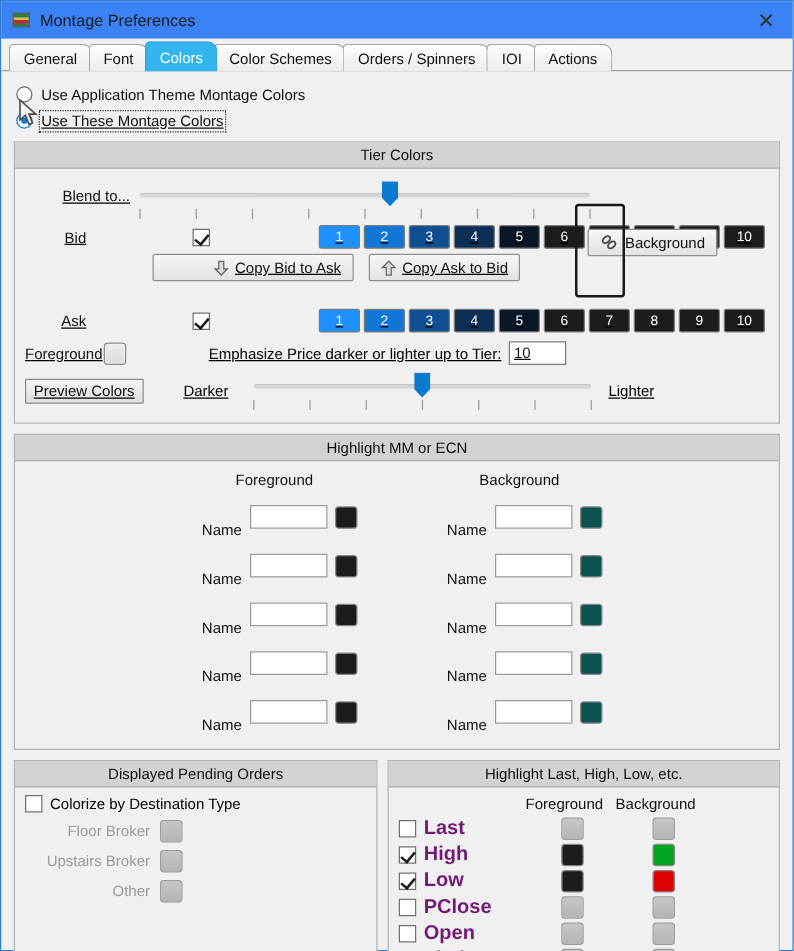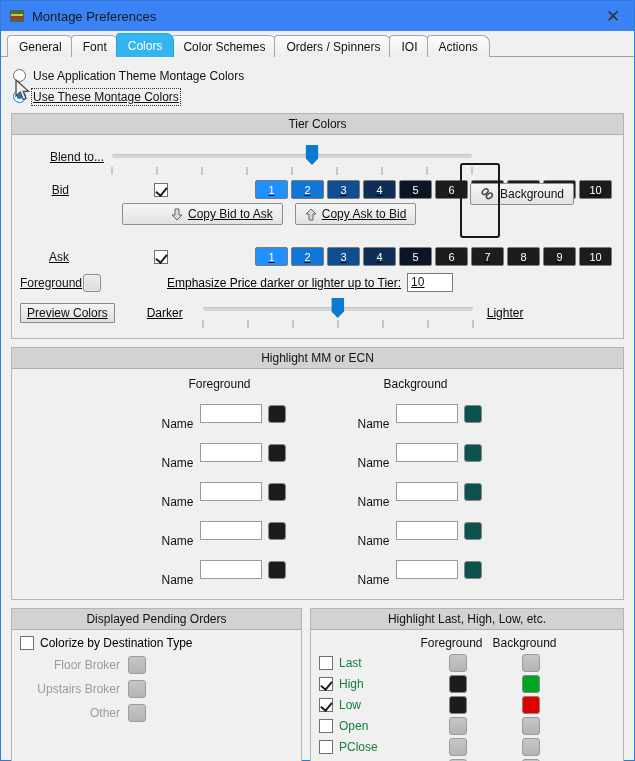--- a/index.html
+++ b/index.html
@@ -212,21 +212,21 @@
   .pend-sub { display:flex; align-items:center; justify-content:flex-start; margin-top:6px; }
   .pend-sub .lbl { width:108px; text-align:right; font-size:12px; color:#9a9a9a; padding-right:8px; }
   .sw-dim {
     width:18px; height:18px; border:1px solid #9c9c9c; border-radius:3px;
     background:linear-gradient(to bottom,#c6c6c6,#b4b4b4);
   }
   .hl-body { padding:6px 8px 8px; height:205px; }
   .hl-head { display:flex; margin-bottom:4px; padding-left:96px; }
   .hl-head span { font-size:12px; color:#111; width:73px; text-align:center; }
   .hl-row { display:flex; align-items:center; margin-bottom:3px; }
-  .hl-row .nm { font-size:12px; color:#15803d; margin-left:6px; width:82px; }
+  .hl-row .nm { font-size:16px; color:#701a75; margin-left:6px; width:82px;font-weight:bold; }
   .hl-cell { width:73px; display:flex; justify-content:center; }
 
   
   .footer {
     height:40px; min-height:40px;
     background:repeating-linear-gradient(135deg,#e9e9e9 0 2px,#e2e2e2 2px 4px);
     border-top:1px solid #cacaca;
     display:flex; align-items:center; justify-content:flex-end;
     padding-right:12px; gap:9px;
   }
@@ -524,31 +524,31 @@
                 <span class="nm">Low</span>
                 <div class="hl-cell">
                   <div class="sw-sm" style="background: rgb(28, 28, 28);"></div>
                 </div>
                 <div class="hl-cell">
                   <div class="sw-sm" style="background: rgb(224, 0, 0);"></div>
                 </div>
               </div>
               <div class="hl-row">
                 <div class="cb"></div>
+                <span class="nm">PClose</span>
+                <div class="hl-cell">
+                  <div class="sw-dim"></div>
+                </div>
+                <div class="hl-cell">
+                  <div class="sw-dim"></div>
+                </div>
+              </div>
+              <div class="hl-row">
+                <div class="cb"></div>
                 <span class="nm">Open</span>
-                <div class="hl-cell">
-                  <div class="sw-dim"></div>
-                </div>
-                <div class="hl-cell">
-                  <div class="sw-dim"></div>
-                </div>
-              </div>
-              <div class="hl-row">
-                <div class="cb"></div>
-                <span class="nm">PClose</span>
                 <div class="hl-cell">
                   <div class="sw-dim"></div>
                 </div>
                 <div class="hl-cell">
                   <div class="sw-dim"></div>
                 </div>
               </div>
               <div class="hl-row">
                 <div class="cb"></div>
                 <span class="nm">Limit-Up</span>

